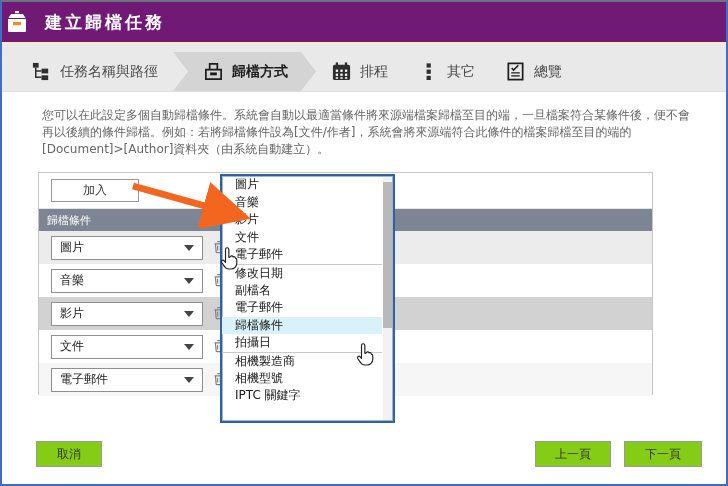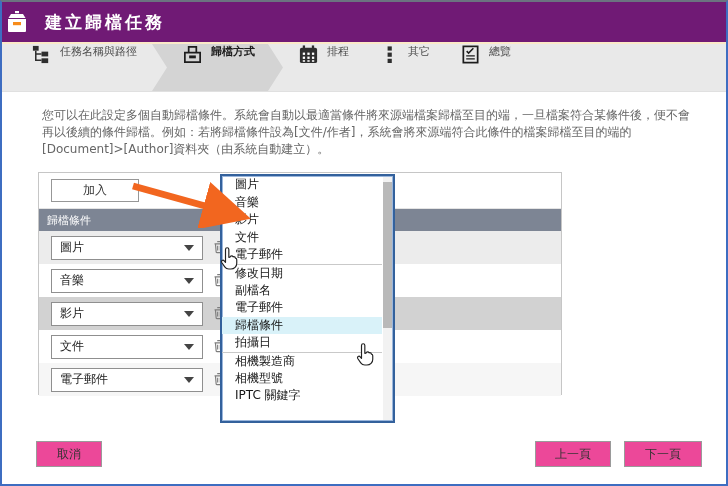--- a/index.html
+++ b/index.html
@@ -10,29 +10,29 @@
   }
   
   .titlebar { height:40px; background:#701a75; display:flex; align-items:center; padding-left:2px; gap:15px; }
   .titlebar .app-icon { width:26px; height:24px; }
   .titlebar .title { color:#fff; font-size:17px; font-weight:bold; letter-spacing:3px; }
   
   .stepbar {
     height:50px; background:#e9e9e9; border-top:2px solid #fbe9c8; border-bottom:1px solid #e0e0e0;
     display:flex; align-items:stretch; padding-left:14px;
   }
-  .step { display:flex; align-items:flex-start; gap:8px; padding:0 15px; font-size:11px; color:#4a4a4a; }
+  .step { display:flex; align-items:center; gap:8px; padding:0 15px; font-size:14px; color:#4a4a4a;margin-top:8px; }
   .step .s-icon { width:21px; height:21px; flex:0 0 auto; }
   .step.active {
     background:#d4d4d4; font-weight:bold; color:#1c1c1c; padding:0 28px 0 30px;
     clip-path:polygon(0 0, calc(100% - 15px) 0, 100% 50%, calc(100% - 15px) 100%, 0 100%, 15px 50%);
   }
   
   .desc { position:absolute; left:40px; top:105px; width:652px; font-size:12px; line-height:17px; color:#666; }
-  .panel { position:absolute; left:36px; top:170px; width:524px; height:223px; border:1px solid #c6c6c6; background:#fff; }
+  .panel { position:absolute; left:36px; top:170px; width:615px; height:223px; border:1px solid #c6c6c6; background:#fff; }
   .add-row { height:36px; display:flex; align-items:center; padding-left:12px; border-bottom:1px solid #e4e4e4; }
   .add-btn { width:88px; height:23px; background:#fff; border:1px solid #979797; font-size:12px; color:#333; font-family:inherit; }
   .cond-header { height:22px; background:#7d8594; color:#fff; font-size:11px; display:flex; align-items:center; padding-left:8px; }
   .crow { height:33px; display:flex; align-items:center; padding-left:12px; gap:7px; }
   .crow.bg1 { background:#ececec; }
   .crow.bg3 { background:#d2d2d2; }
   .crow.bg5 { background:#f6f6f6; }
   .sel {
     width:152px; height:24px; background:#fff; border:1px solid #8f8f8f;
     display:flex; align-items:center; justify-content:space-between; padding:0 8px; font-size:12px; color:#222; cursor:default;
@@ -53,21 +53,21 @@
   .dd-item.sep { border-top:1px solid #c9c9c9; }
   .dd-item.hl { background:#d9f2f9; }
   .dd-scroll { position:absolute; top:1px; right:1px; bottom:1px; width:9px; background:#f2f2f2; z-index:21; }
   .dd-thumb { position:absolute; top:5px; left:0; width:9px; height:146px; background:#b9b9b9; }
   
   .tut-arrow { position:absolute; left:126px; top:176px; z-index:30; }
   .cursor { position:absolute; z-index:40; }
   .cursor.c1 { left:216px; top:245px; }
   .cursor.c2 { left:352px; top:341px; }
   
-  .fbtn { position:absolute; height:26px; background:#ec4899; border:1px solid #9a9a9a; font-size:12px; color:#333; font-family:inherit; }
+  .fbtn { position:absolute; height:26px; background:#84cc16; border:1px solid #9a9a9a; font-size:12px; color:#333; font-family:inherit; }
   .btn-cancel { left:34px; top:439px; width:66px; }
   .btn-prev  { right:115px; top:439px; width:76px; }
   .btn-next  { right:24px;  top:439px; width:78px; }
 </style>
 </head>
 <body>
 
 <div class="window">
 
   <div class="titlebar">

